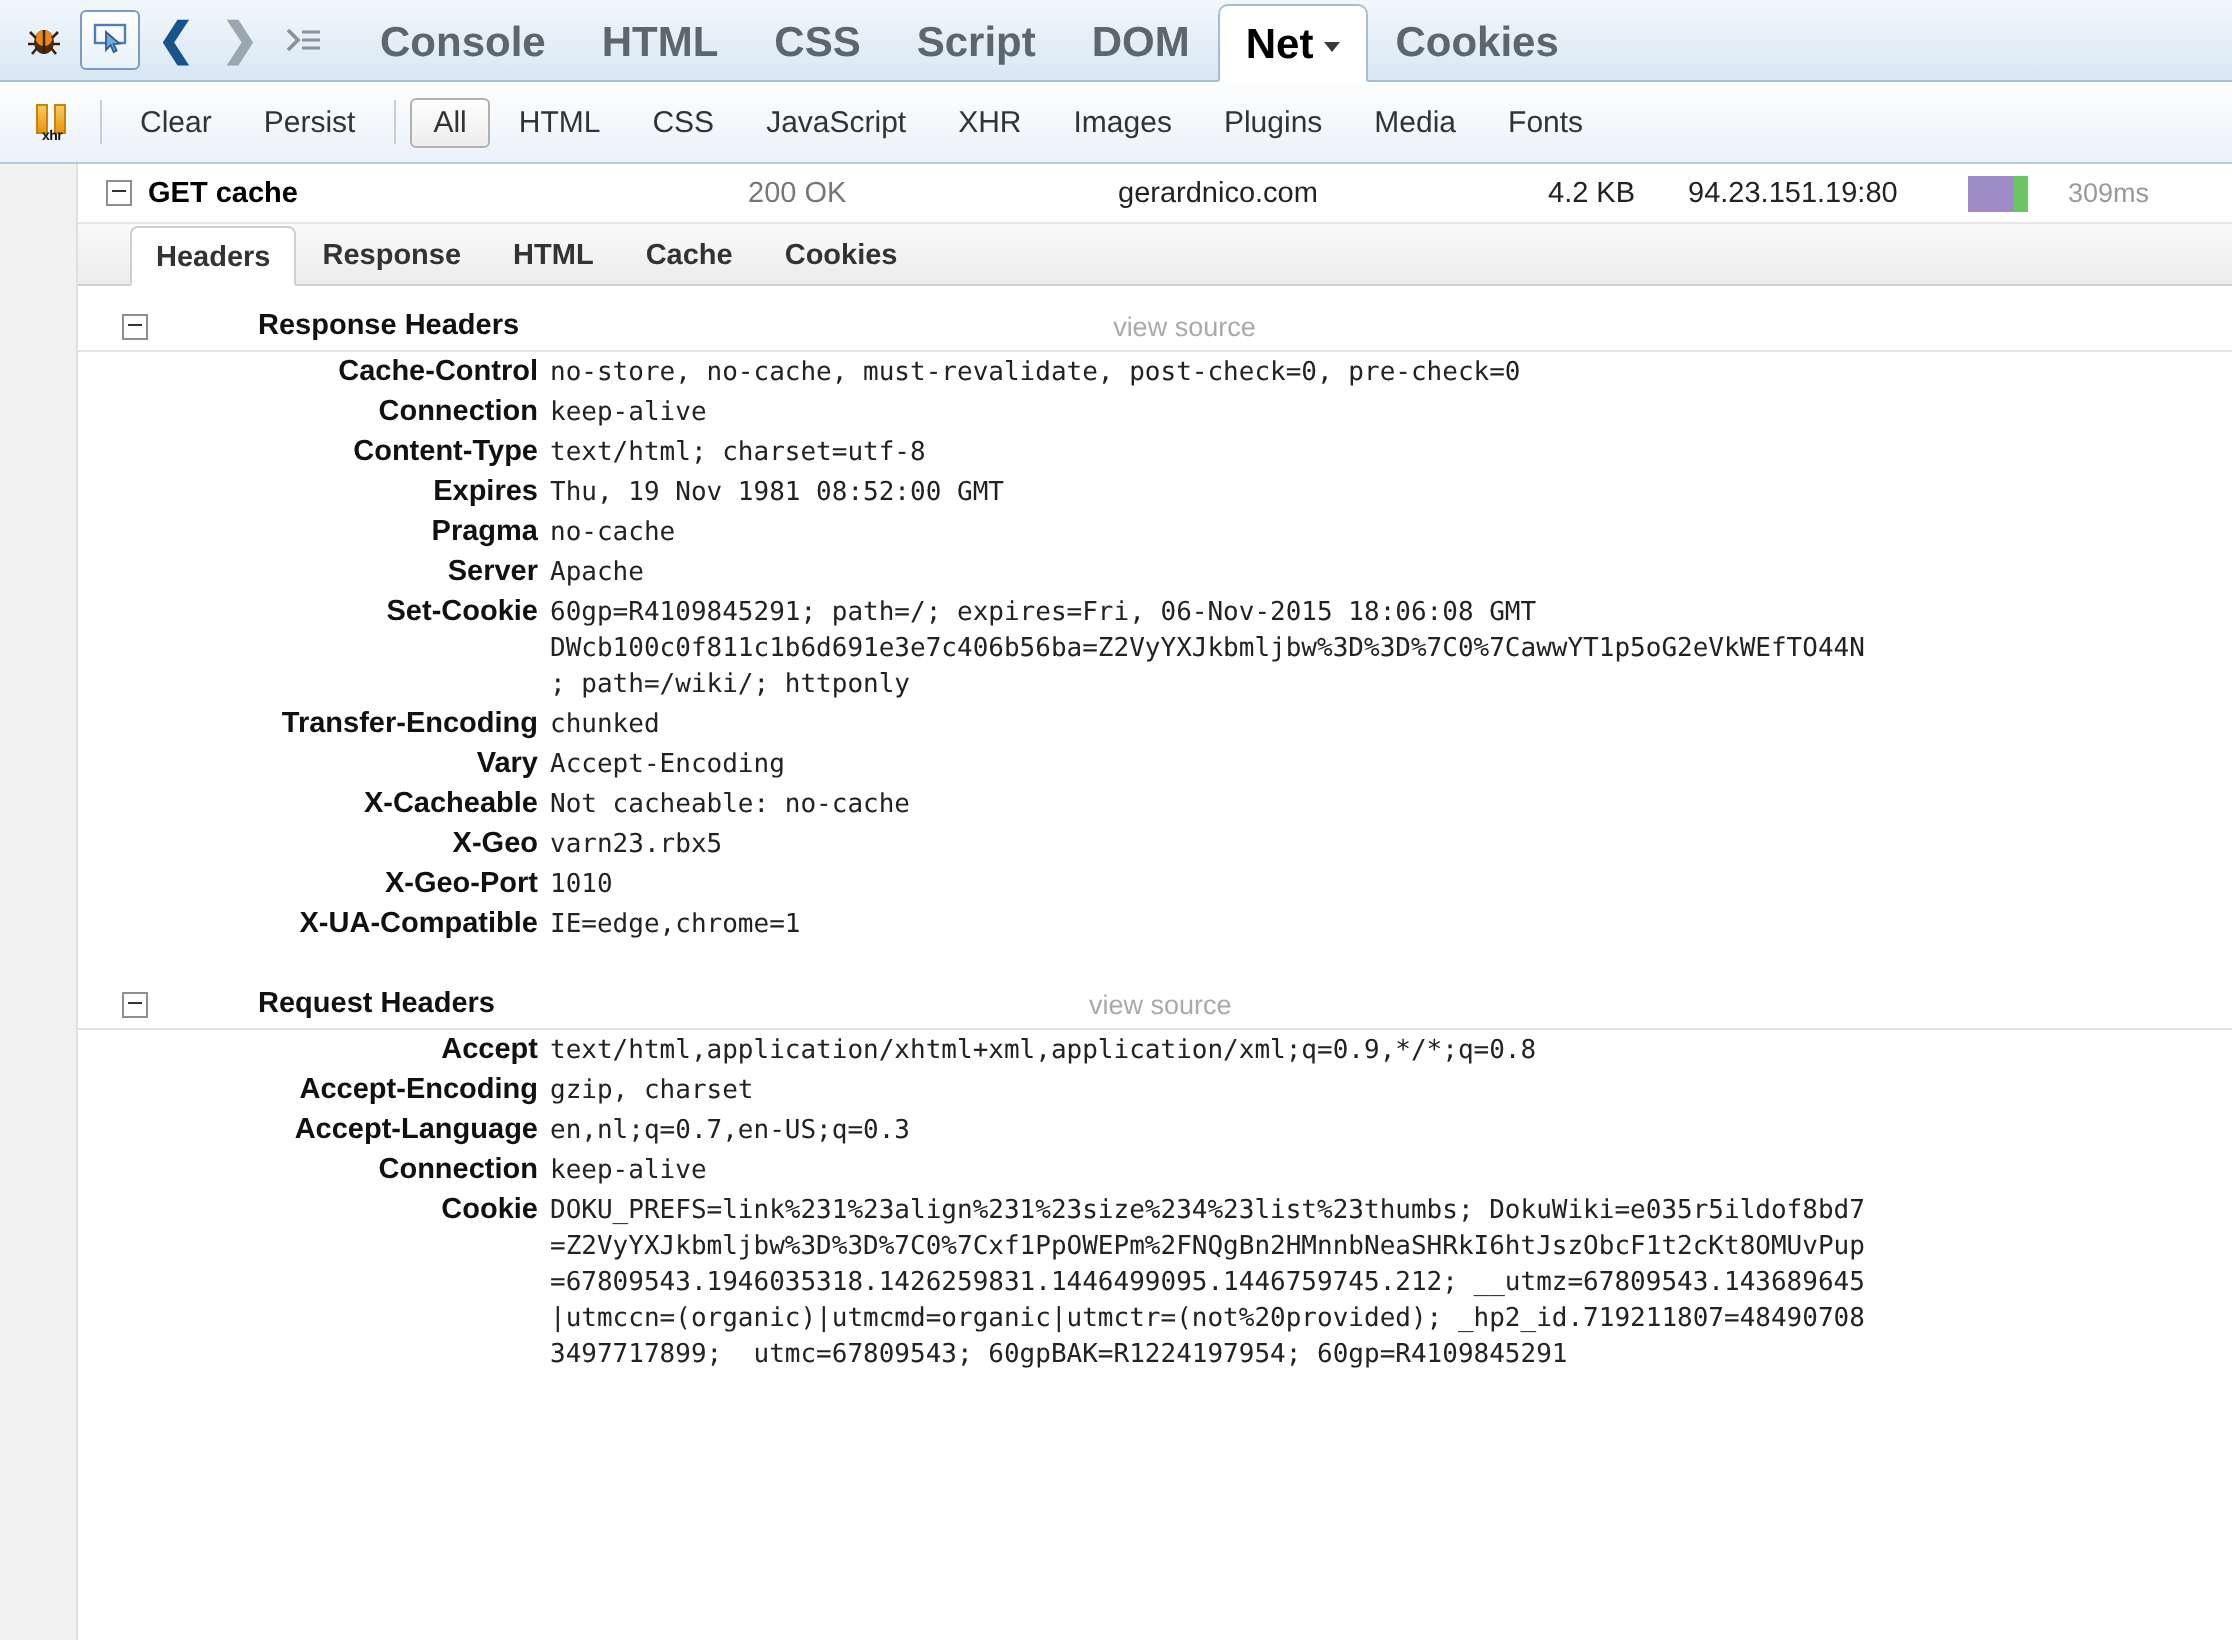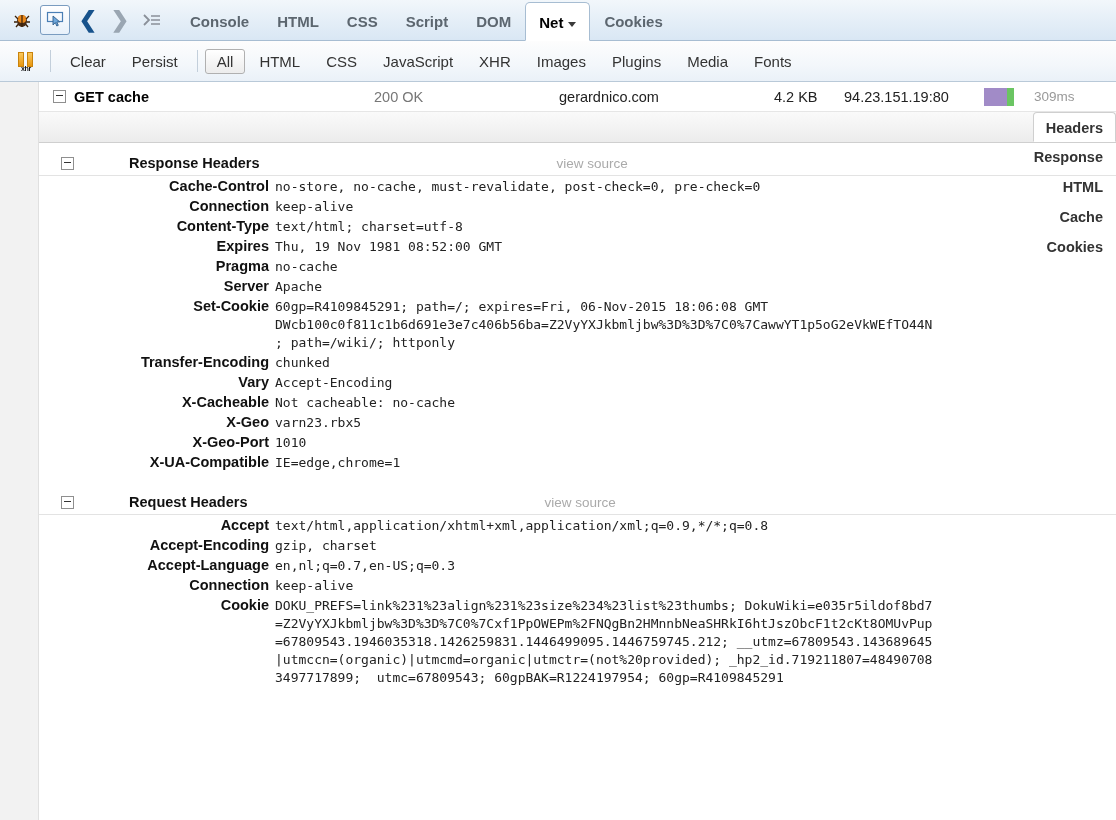--- a/index.html
+++ b/index.html
@@ -52,21 +52,21 @@
 
   .fb-panels {
     display: flex;
     align-items: flex-end;
     margin-left: 10px;
   }
   .fb-panel {
     padding: 0 13px;
     height: 39px;
     line-height: 39px;
-    font-size: 15px;
+    font-size: 21px;
     color: #57616b;
     font-weight: bold;
     white-space: nowrap;
     border: 1px solid transparent;
     box-sizing: border-box;
   }
   .fb-panel.plain { font-weight: bold; color:#5c666f; }
   .fb-panel.selected {
     background: #ffffff;
     border: 1px solid #a7bdd2;
@@ -190,21 +190,20 @@
     border-left: 1px solid #e0e0e0;
   }
   .detail-tabs {
     height: 31px;
     background: linear-gradient(to bottom,#fafafa,#ececec);
     border-bottom: 1px solid #cfcfcf;
     display:flex;
     align-items: flex-end;
     padding-left: 26px;
     box-sizing: border-box;
-    flex-direction: column;
   }
   .dtab {
     padding: 0 12px;
     height: 30px;
     line-height: 30px;
     font-weight: bold;
     font-size: 14.5px;
     color: #333;
     box-sizing:border-box;
     border:1px solid transparent;

